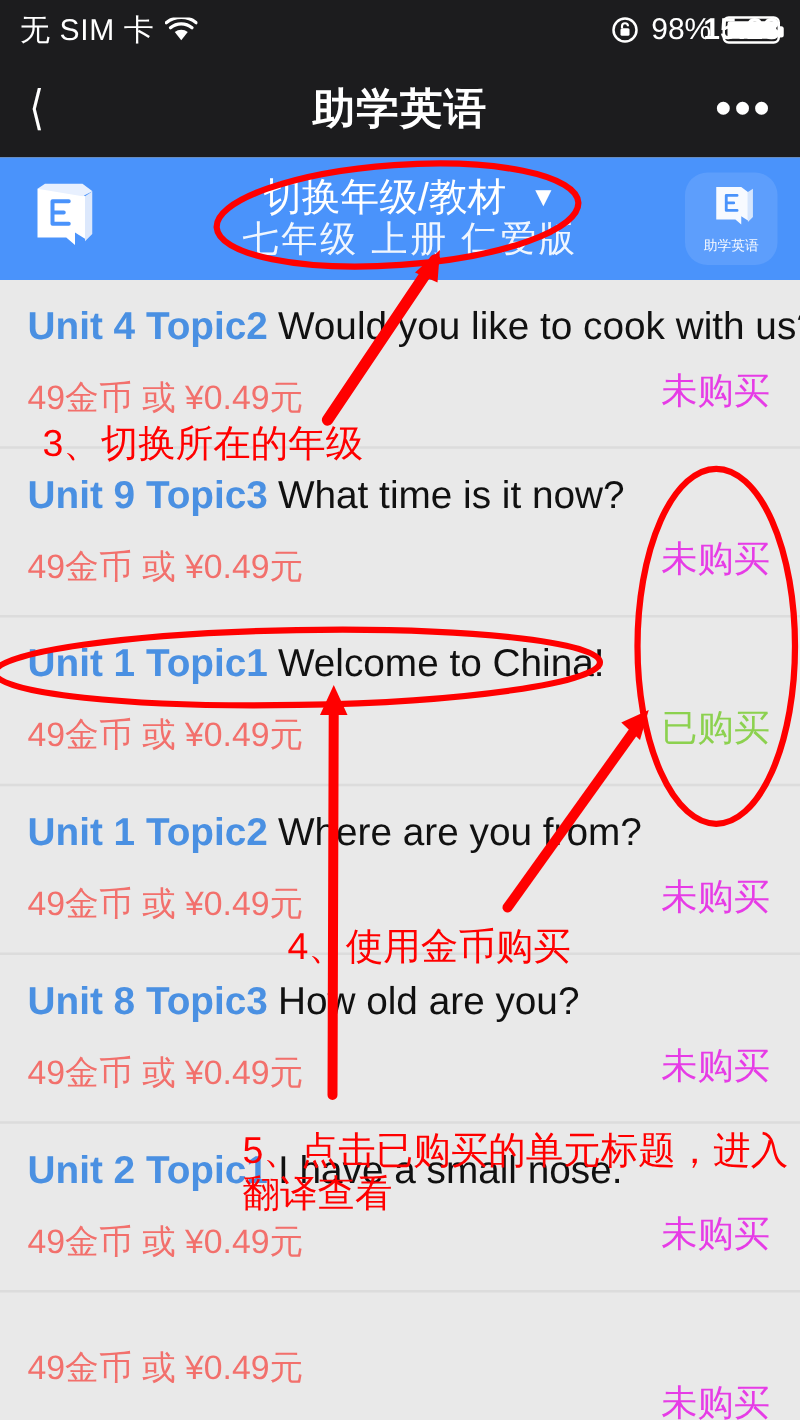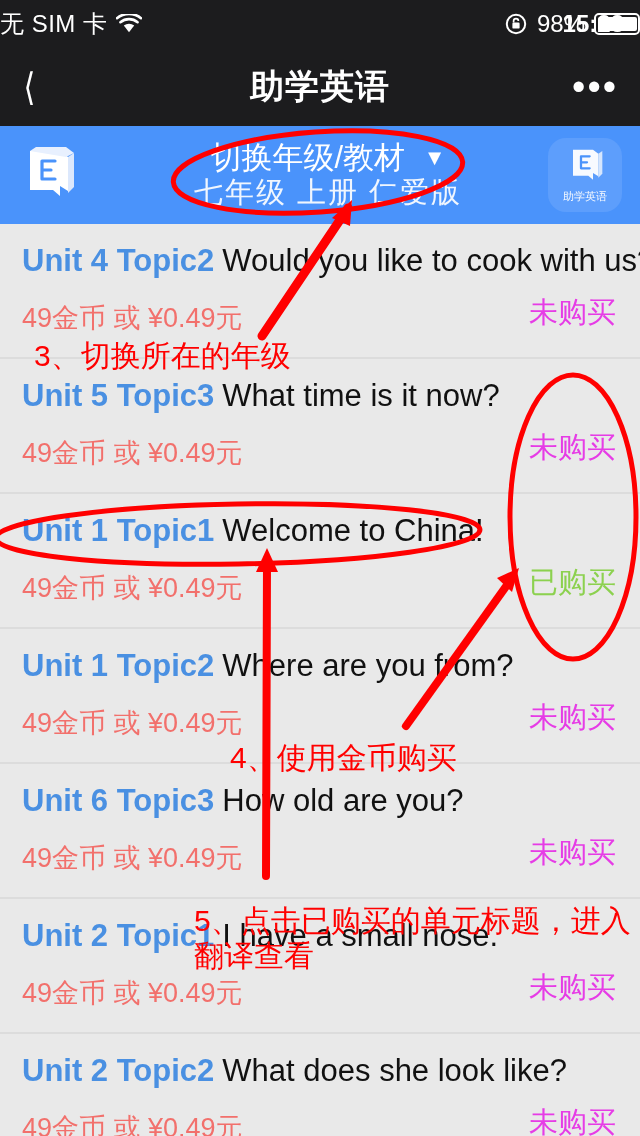--- a/index.html
+++ b/index.html
@@ -7,21 +7,21 @@
     width:640px; height:1136px;
     font-family:"Liberation Sans","DejaVu Sans",sans-serif;
     background:#E9E9E9;
     overflow:hidden;
   }
   #phone { position:relative; width:640px; height:1136px; background:#E9E9E9; }
 
   
   .statusbar{
     position:relative; height:48px; background:#1C1C1E; color:#fff;
-    display:flex; align-items:center; padding:0 0;
+    display:flex; align-items:center; padding:0 16px;
   }
   .sb-left{ display:flex; align-items:center; gap:8px; font-size:24px; letter-spacing:.5px;}
   .sb-center{ position:absolute; left:0; right:16px; text-align:right; font-size:24px; font-weight:600;}
   .sb-right{ margin-left:auto; display:flex; align-items:center; gap:9px; font-size:24px; z-index:2;text-align:right;}
   .wifi{ display:inline-block; width:26px; height:20px; position:relative; }
   .wifi svg{ display:block; }
   .lock svg{ display:block; }
   .batt{
     width:46px; height:22px; border:2px solid #fff; border-radius:5px;
     position:relative; display:inline-block;
@@ -163,21 +163,21 @@
     <div class="row">
       <div class="row-title">
         <span class="unit">Unit 4 Topic2</span><span class="ttl">Would you like to cook with us?</span>
       </div>
       <div class="row-sub">49金币 或 ¥0.49元</div>
       <div class="status unpurchased">未购买</div>
     </div>
 
     <div class="row">
       <div class="row-title">
-        <span class="unit">Unit 5 Topic3</span><span class="ttl">What time is it now?</span>
+        <span class="unit">Unit 9 Topic3</span><span class="ttl">What time is it now?</span>
       </div>
       <div class="row-sub">49金币 或 ¥0.49元</div>
       <div class="status unpurchased">未购买</div>
     </div>
 
     <div class="row">
       <div class="row-title">
         <span class="unit">Unit 1 Topic1</span><span class="ttl">Welcome to China!</span>
       </div>
       <div class="row-sub">49金币 或 ¥0.49元</div>
@@ -187,38 +187,35 @@
     <div class="row">
       <div class="row-title">
         <span class="unit">Unit 1 Topic2</span><span class="ttl">Where are you from?</span>
       </div>
       <div class="row-sub">49金币 或 ¥0.49元</div>
       <div class="status unpurchased">未购买</div>
     </div>
 
     <div class="row">
       <div class="row-title">
-        <span class="unit">Unit 6 Topic3</span><span class="ttl">How old are you?</span>
+        <span class="unit">Unit 8 Topic3</span><span class="ttl">How old are you?</span>
       </div>
       <div class="row-sub">49金币 或 ¥0.49元</div>
       <div class="status unpurchased">未购买</div>
     </div>
 
     <div class="row">
       <div class="row-title">
         <span class="unit">Unit 2 Topic1</span><span class="ttl">I have a small nose.</span>
       </div>
       <div class="row-sub">49金币 或 ¥0.49元</div>
       <div class="status unpurchased">未购买</div>
     </div>
 
     <div class="row">
-      <div class="row-title">
-        <span class="unit">Unit 2 Topic2</span><span class="ttl">What does she look like?</span>
-      </div>
       <div class="row-sub">49金币 或 ¥0.49元</div>
       <div class="status unpurchased">未购买</div>
     </div>
 
   </div>
 
   <div class="anno">
     <svg viewBox="0 0 640 1136">
 
       <ellipse cx="318" cy="172" rx="145" ry="40" fill="none" stroke="#FF0000" stroke-width="5" transform="rotate(-4 318 172)"></ellipse>

